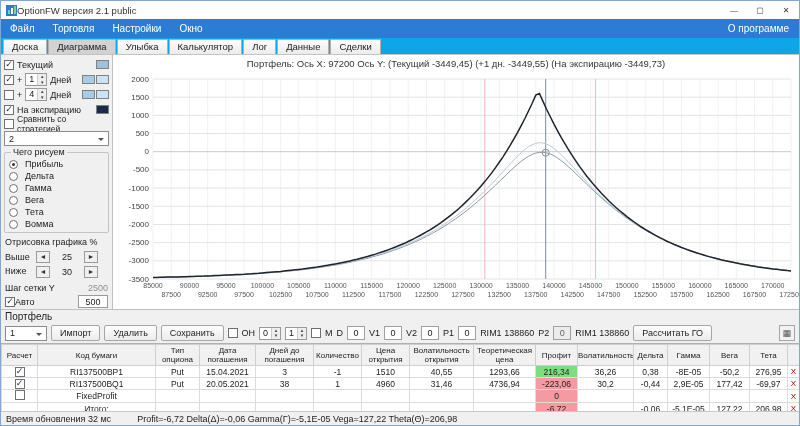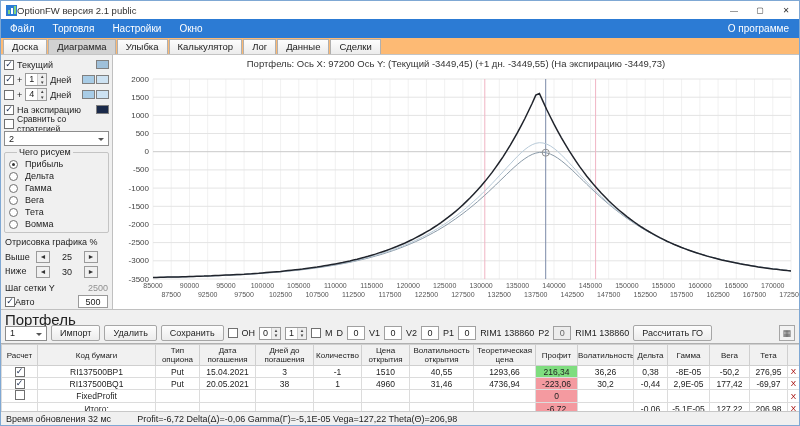--- a/index.html
+++ b/index.html
@@ -9,21 +9,21 @@
 
 .titlebar{height:18px;background:#fff;display:flex;align-items:center;padding-left:5px;flex:none}
 .title{font-size:9.5px;color:#333}
 .winbtns{margin-left:auto;display:flex;height:100%}
 .winbtn{width:26px;display:flex;align-items:center;justify-content:center;font-size:8px;color:#333}
 
 .menubar{height:19px;background:#2c7bd4;display:flex;align-items:center;color:#fff;flex:none}
 .menu-item{padding:0 9px;font-size:10px;height:100%;display:flex;align-items:center;cursor:default}
 .menu-right{margin-left:auto;padding:0 10px;font-size:10px}
 
-.tabbar{height:17px;background:#fdba74;display:flex;align-items:center;padding:1px 2px 0;gap:1px;border-bottom:1px solid #c4c4c4;flex:none}
+.tabbar{height:17px;background:#0ea5e9;display:flex;align-items:center;padding:1px 2px 0;gap:1px;border-bottom:1px solid #c4c4c4;flex:none}
 .tab{font-size:9.5px;padding:1px 8px 2px;background:linear-gradient(#fdfdfd,#ececec);border:1px solid #b0b0b0;border-bottom:none}
 .tab.active{background:#d2d2d2}
 
 .main{flex:1;display:flex;min-height:0}
 .sidebar{width:112px;flex:none;border-right:1px solid #c0c0c0;padding-top:2px;font-size:9px;overflow:hidden}
 .chartpanel{flex:1;background:#fff;display:flex;flex-direction:column;min-width:0}
 .chart-title{height:16px;font-size:9.5px;color:#333;text-align:center;padding-top:3px;white-space:nowrap;overflow:hidden}
 
 .srow{display:flex;align-items:center;gap:3px;padding:1px 3px;height:15px}
 .swatches{margin-left:auto;display:flex;gap:1px}
@@ -32,30 +32,30 @@
 .cb.checked::before{content:"✓";margin-top:-1px}
 .radio{width:9px;height:9px;border:1px solid #707070;border-radius:50%;background:#fff;display:inline-block;position:relative;flex:none}
 .radio.sel::after{content:"";position:absolute;inset:2px;background:#333;border-radius:50%}
 .spin{display:inline-flex;border:1px solid #9a9a9a;background:#fff;height:13px}
 .spin .val{min-width:11px;text-align:center;font-size:9px;line-height:11px;padding:0 1px}
 .spin .arr{width:9px;display:flex;flex-direction:column;border-left:1px solid #ccc}
 .spin .arr span{font-size:4.5px;line-height:5.5px;text-align:center;color:#444;background:#eee}
 .combo{margin:1px 3px 3px;height:15px;border:1px solid #8c8c8c;background:#fff;display:flex;align-items:center;position:relative;padding-left:4px;font-size:9px}
 .combo::after{content:"";position:absolute;right:4px;top:6px;border:3px solid transparent;border-top-color:#555}
 .group{border:1px solid #c4c4c4;margin:6px 3px 3px;padding:5px 4px 2px;position:relative;border-radius:2px}
-.gtitle{position:absolute;top:-6px;left:12px;background:#f0f0f0;padding:0 2px;font-size:9px}
+.gtitle{position:absolute;top:-6px;left:6px;background:#f0f0f0;padding:0 2px;font-size:9px}
 .rrow{display:flex;align-items:center;gap:7px;height:12px}
 .gridsec{margin:4px 4px 0;font-size:9px}
 .gridsec .row1{display:flex;align-items:center;padding:0 0 2px}
 .gsval{color:#909090;margin-left:auto}
 .stepbtn{width:14px;height:12px;border:1px solid #9a9a9a;background:#f0f0f0;display:inline-flex;align-items:center;justify-content:center;font-size:7px;color:#333}
 .stepval{width:20px;text-align:center;font-size:9px}
 .inputbox{border:1px solid #9a9a9a;background:#fff;height:13px;display:inline-flex;align-items:center;justify-content:center;font-size:9px;padding:0 2px}
 
-.plabel{height:14px;border-top:1px solid #c0c0c0;background:#f0f0f0;font-size:15px;padding:1px 4px;flex:none}
+.plabel{height:14px;border-top:1px solid #c0c0c0;background:#f0f0f0;font-size:10px;padding:1px 4px;flex:none}
 .controls{height:20px;display:flex;align-items:center;gap:4px;padding:0 4px;flex:none;font-size:9px}
 .btn{border:1px solid #a6a6a6;background:linear-gradient(#fdfdfd,#ececec);padding:0 8px;font-size:9px;height:16px;display:inline-flex;align-items:center;border-radius:2px;white-space:nowrap}
 .fld{width:18px;height:14px;border:1px solid #a0a0a0;background:#fff;text-align:center;font-size:9px;display:inline-flex;align-items:center;justify-content:center}
 .fld.gray{background:#ececec;color:#666}
 .flbl{white-space:nowrap}
 .iconbtn{margin-left:auto;width:16px;height:16px;border:1px solid #a6a6a6;background:#f2f2f2;display:inline-flex;align-items:center;justify-content:center;font-size:9px;color:#555}
 
 .tablewrap{height:68px;overflow:hidden;flex:none;border-top:1px solid #b0b0b0;background:#fff}
 table{border-collapse:collapse;table-layout:fixed;width:100%;font-size:8.5px}
 th{background:#f1f1f1;border:1px solid #cfcfcf;font-weight:normal;font-size:8px;line-height:1.15;padding:1px 0;height:20px;overflow:hidden}

